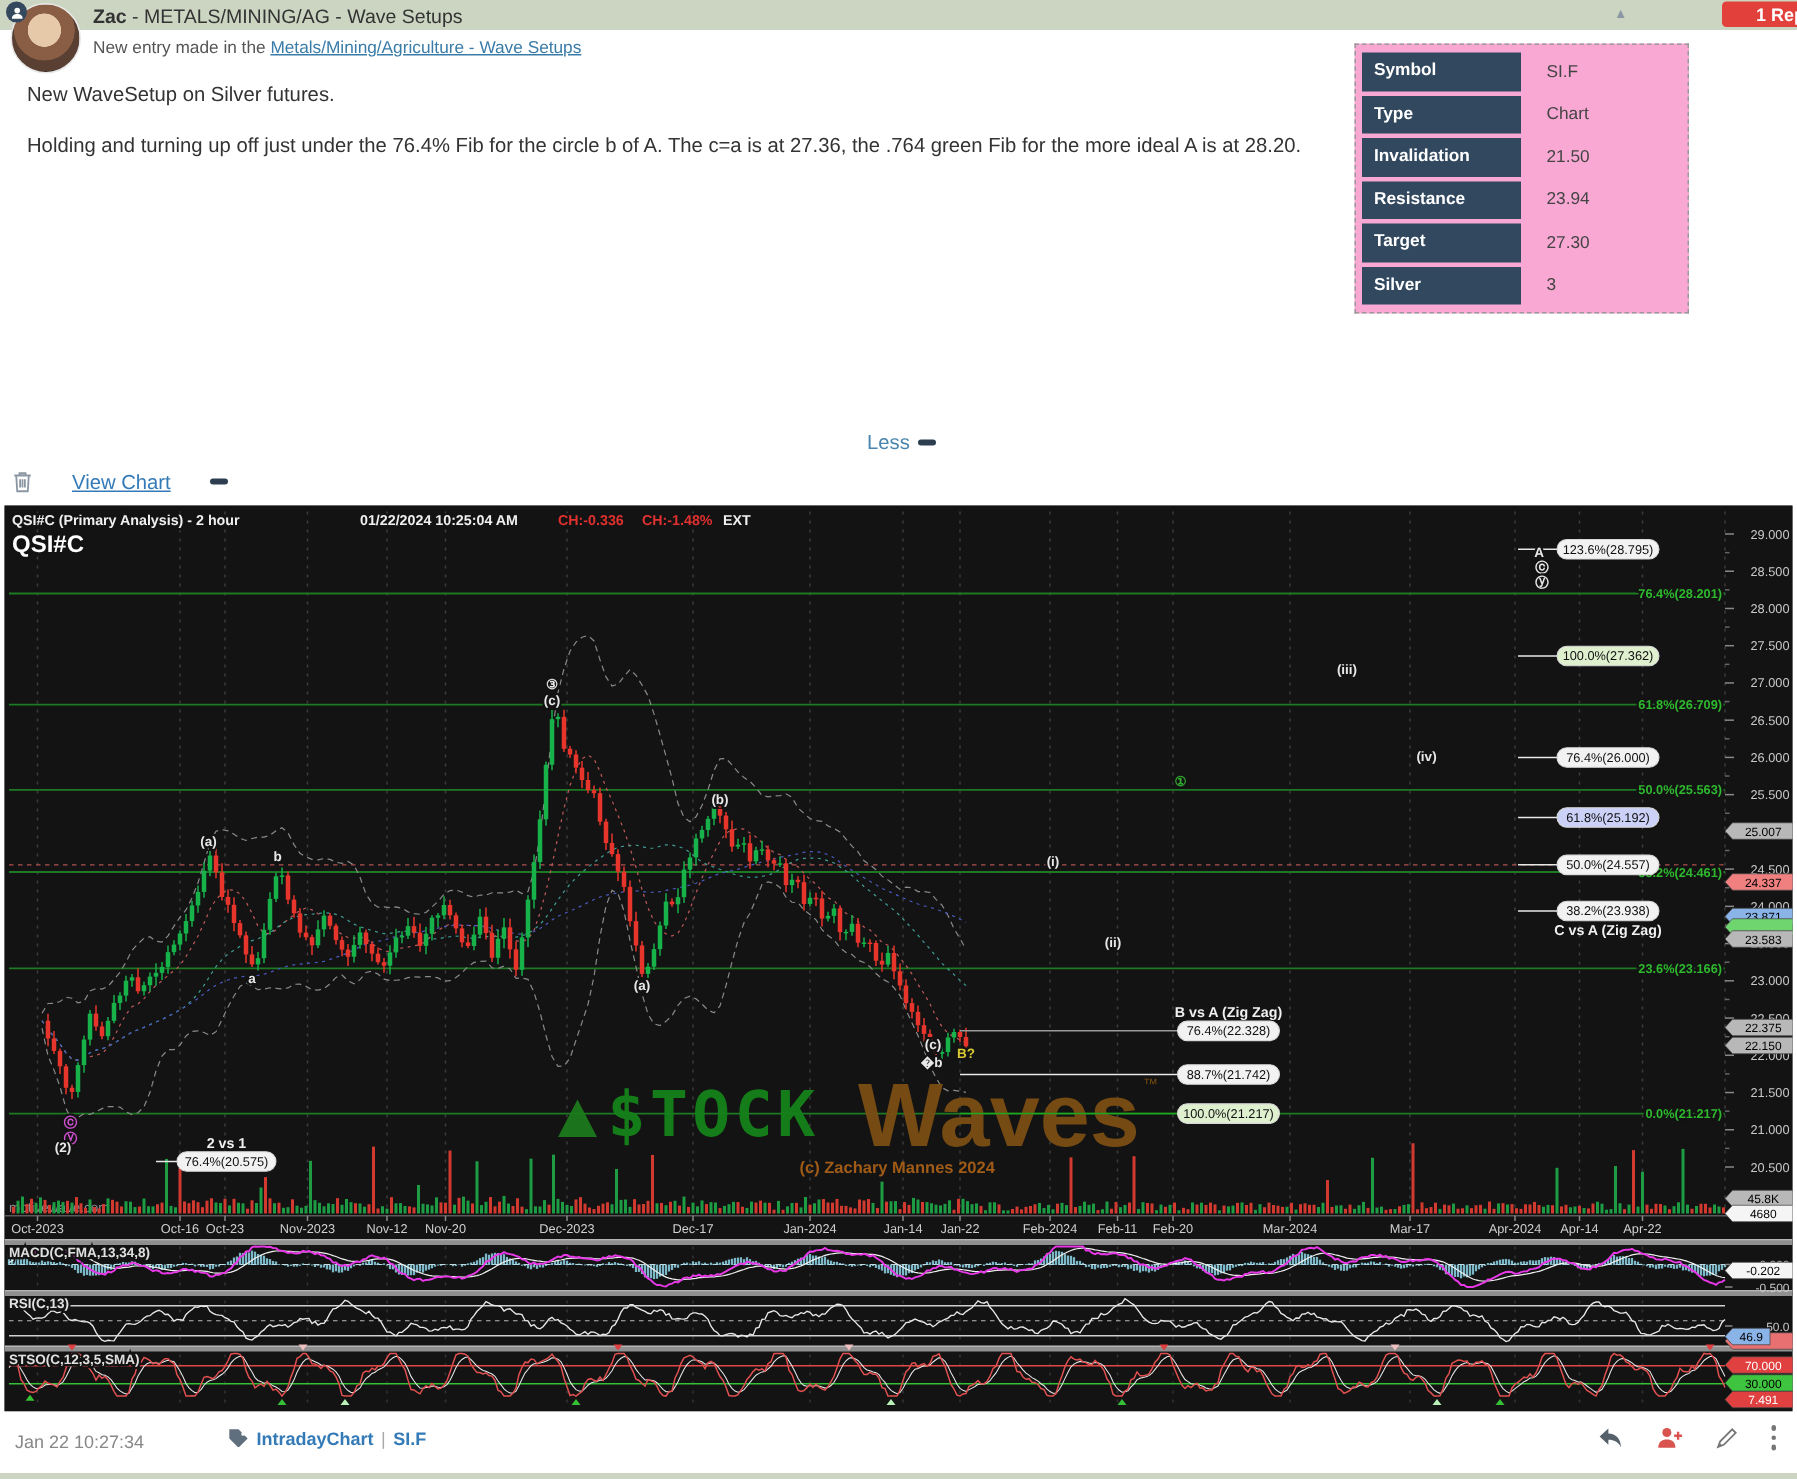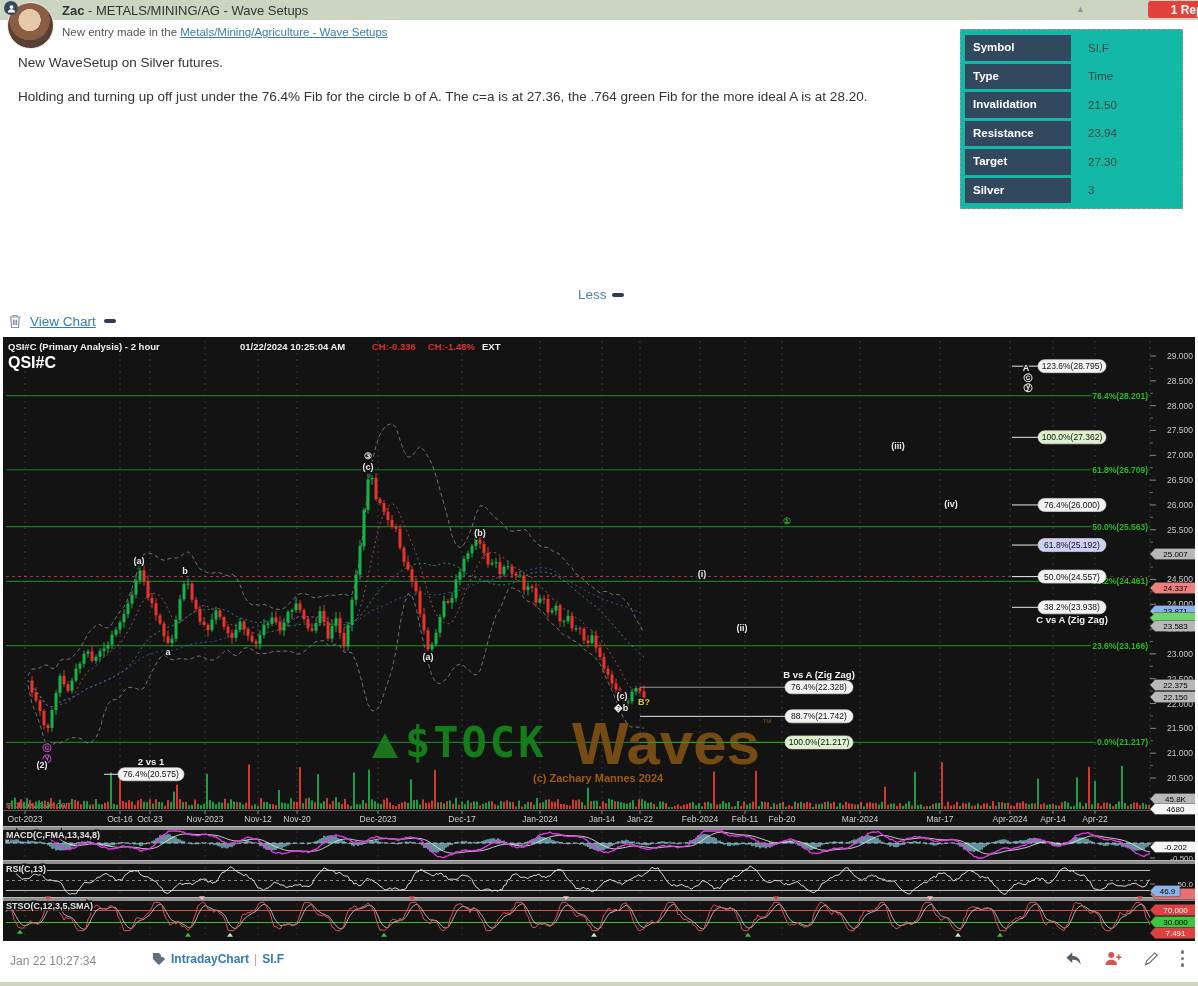--- a/index.html
+++ b/index.html
@@ -12,28 +12,28 @@
   .avatar-badge{position:absolute;left:-4px;top:-2px;width:14px;height:14px;border-radius:50%;background:#34495e;
     display:flex;align-items:center;justify-content:center;}
   .title{position:absolute;left:62px;top:3px;font-size:13px;color:#333;z-index:4;}
   .title b{font-weight:bold;}
   .caret{position:absolute;left:1076px;top:4px;font-size:9px;color:#8b98a3;cursor:pointer;z-index:6;}
   .reply-btn{position:absolute;left:1148px;top:1px;width:95px;height:17px;background:#e2403a;border:none;border-radius:3px;
     color:#fff;font-weight:bold;font-size:12px;font-family:"Liberation Sans",sans-serif;display:flex;align-items:center;justify-content:center;gap:0;cursor:pointer;z-index:6;}
   .reply-btn .arr{font-size:9px;}
   .subtitle{position:absolute;left:62px;top:26px;font-size:11.5px;color:#555;}
   .subtitle a{color:#3a7ca8;text-decoration:underline;cursor:pointer;}
-  .setup-table{position:absolute;left:960px;top:29px;width:219px;border:1px dashed #999;padding:2px 0 2px 2px;background:#14b8a6;z-index:3;}
+  .setup-table{position:absolute;left:903px;top:29px;width:219px;border:1px dashed #999;padding:2px 0 2px 2px;background:#f9a8d4;z-index:3;}
   .setup-row{display:flex;align-items:center;height:25.5px;margin:3px 2px;}
   .setup-row .lbl{width:106px;height:25.5px;line-height:25.5px;background:#31485f;color:#fff;font-size:11.5px;font-weight:bold;padding-left:8px;box-sizing:border-box;}
   .setup-row .val{margin-left:17px;font-size:11.5px;color:#444;}
   .body-line{position:absolute;left:18px;font-size:13.5px;color:#333;}
   .less{position:absolute;left:578px;top:287px;font-size:13.5px;color:#4a85ad;cursor:pointer;display:flex;align-items:center;gap:5px;}
   .minus-bar{display:inline-block;width:12px;height:4px;background:#2c3e50;border-radius:2px;}
-  .viewchart{position:absolute;left:8px;top:313px;display:flex;align-items:center;gap:8px;font-size:13.5px;}
+  .viewchart{position:absolute;left:8px;top:313px;display:flex;align-items:center;gap:26px;font-size:13.5px;}
   .viewchart a{color:#337ab7;text-decoration:underline;cursor:pointer;}
   .chart-wrap{position:absolute;left:3px;top:337px;width:1192px;height:604px;background:#131313;}
   .post-footer{position:absolute;left:0;top:941px;width:1198px;height:41px;background:#fff;}
   .pf-time{position:absolute;left:10px;top:13px;font-size:12px;color:#888;}
   .pf-tags{position:absolute;left:152px;top:11px;display:flex;align-items:flex-start;gap:5px;font-size:12px;}
   .pf-tags a{color:#337ab7;font-weight:bold;text-decoration:none;cursor:pointer;}
   .pf-tags .sep{color:#aaa;}
   .pf-icons{position:absolute;right:14px;top:9px;display:flex;align-items:center;gap:22px;}
   .pf-icons .ic{cursor:pointer;display:flex;align-items:center;}
   .dots{display:flex;flex-direction:column;gap:3px;}
@@ -69,21 +69,21 @@
     <span>New entry made in the </span><a>Metals/Mining/Agriculture - Wave Setups</a>
   </div>
 
   <div class="setup-table" id="setup-table">
       <div class="setup-row">
         <div class="lbl">Symbol</div>
         <span class="val">SI.F</span>
       </div>
       <div class="setup-row">
         <div class="lbl">Type</div>
-        <span class="val">Time</span>
+        <span class="val">Chart</span>
       </div>
       <div class="setup-row">
         <div class="lbl">Invalidation</div>
         <span class="val">21.50</span>
       </div>
       <div class="setup-row">
         <div class="lbl">Resistance</div>
         <span class="val">23.94</span>
       </div>
       <div class="setup-row">

